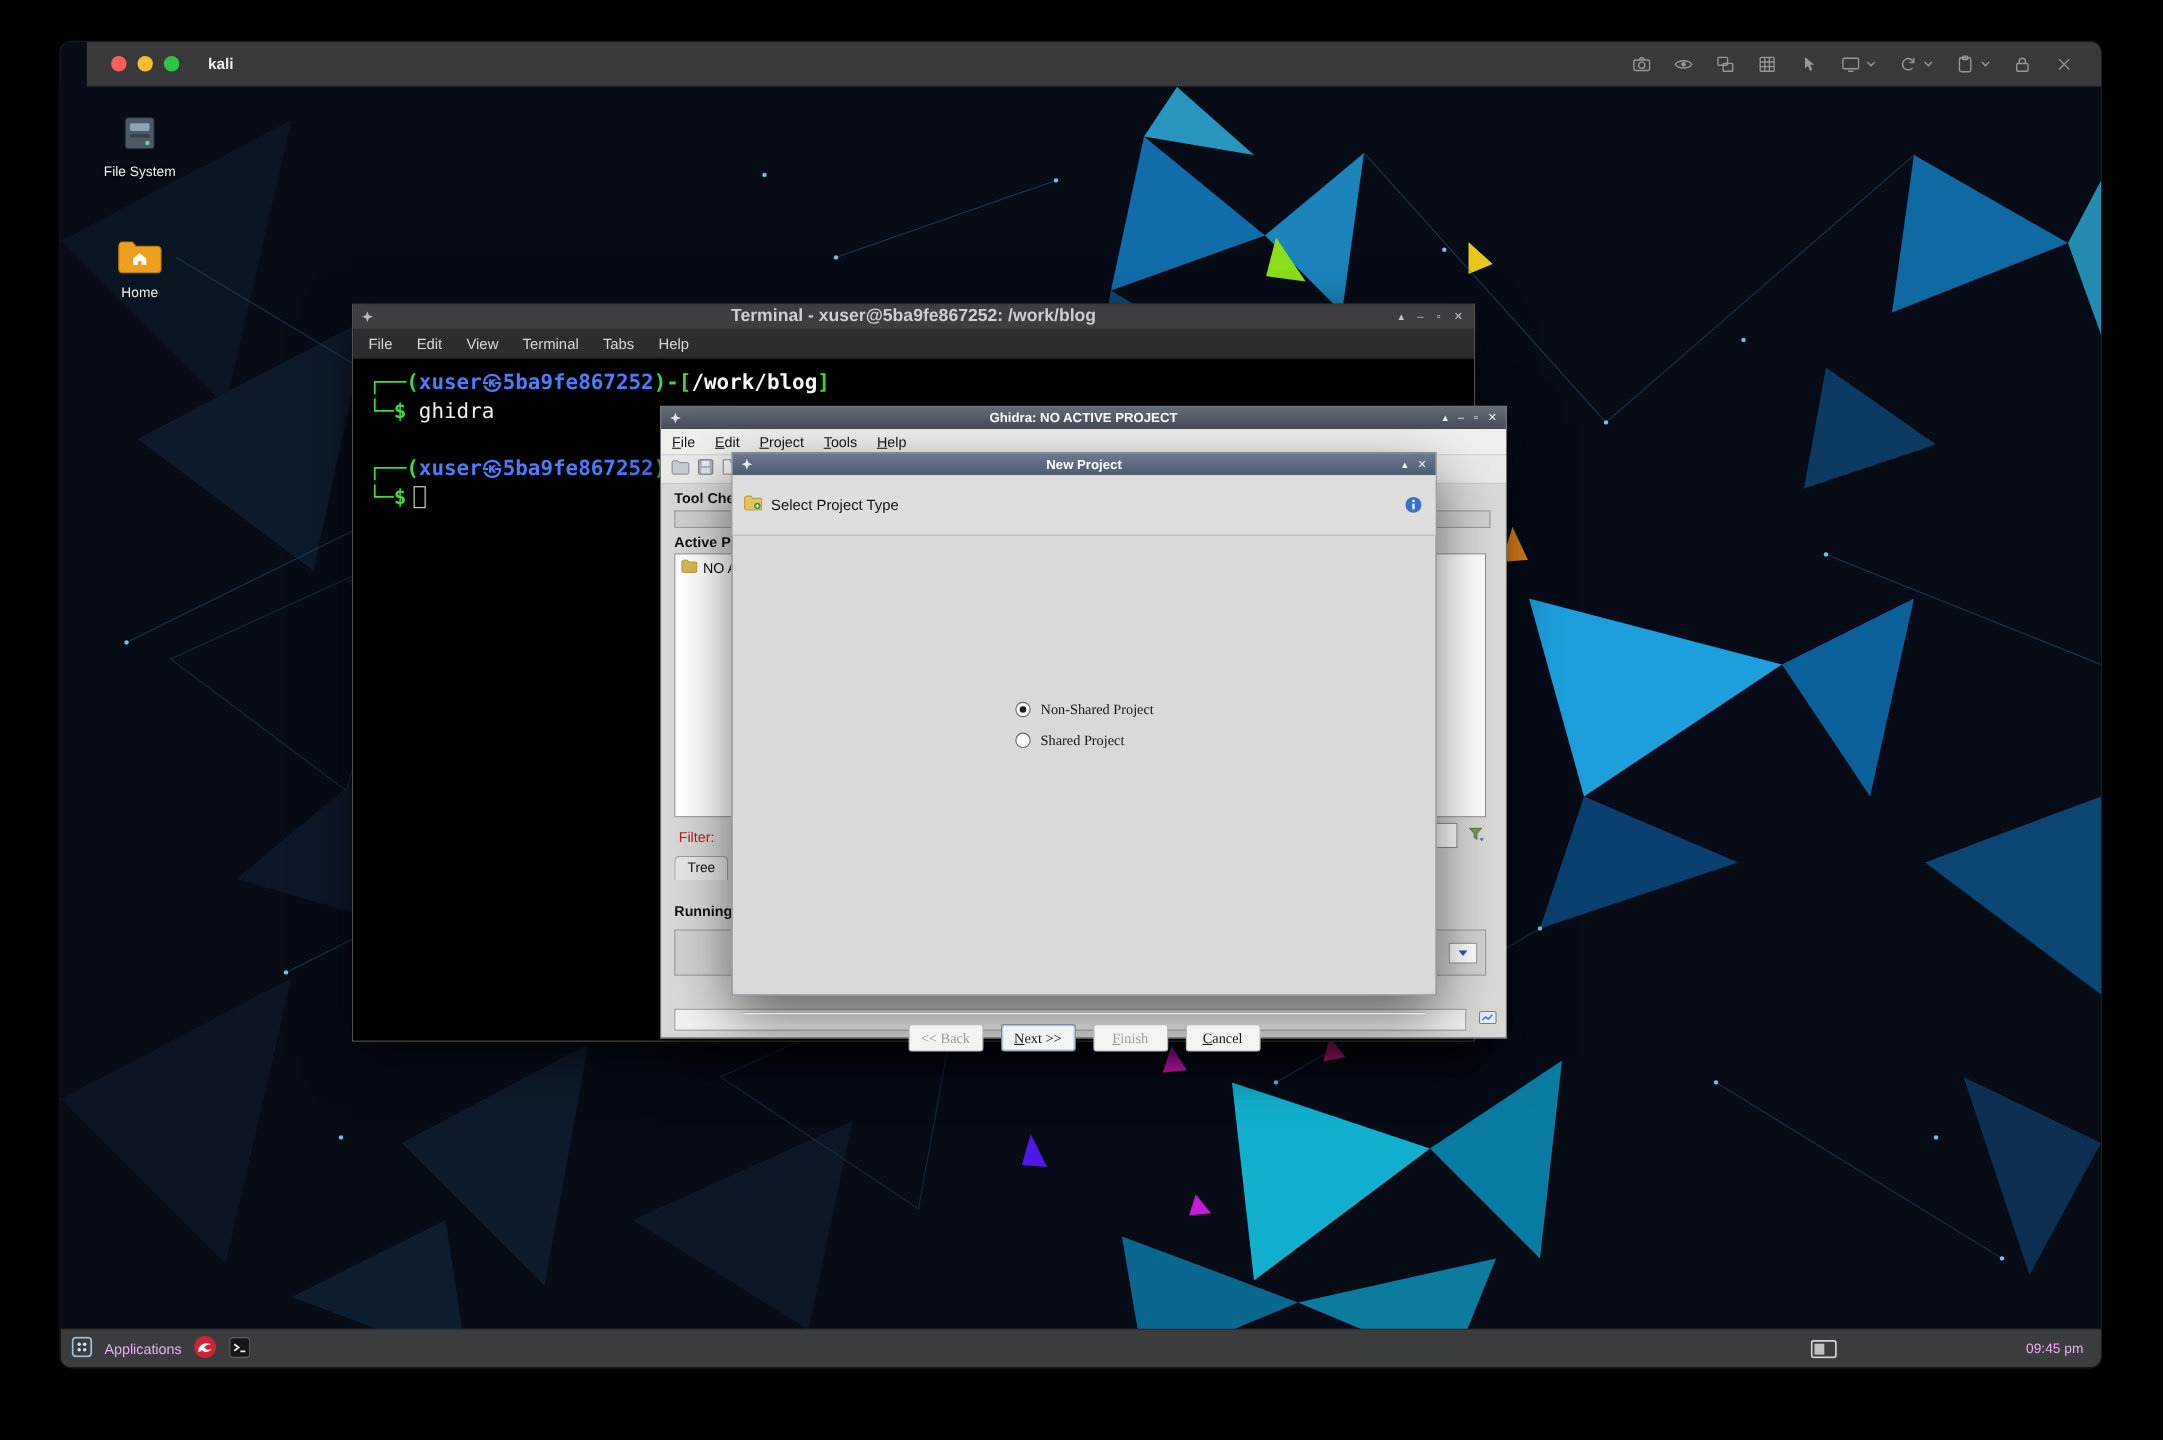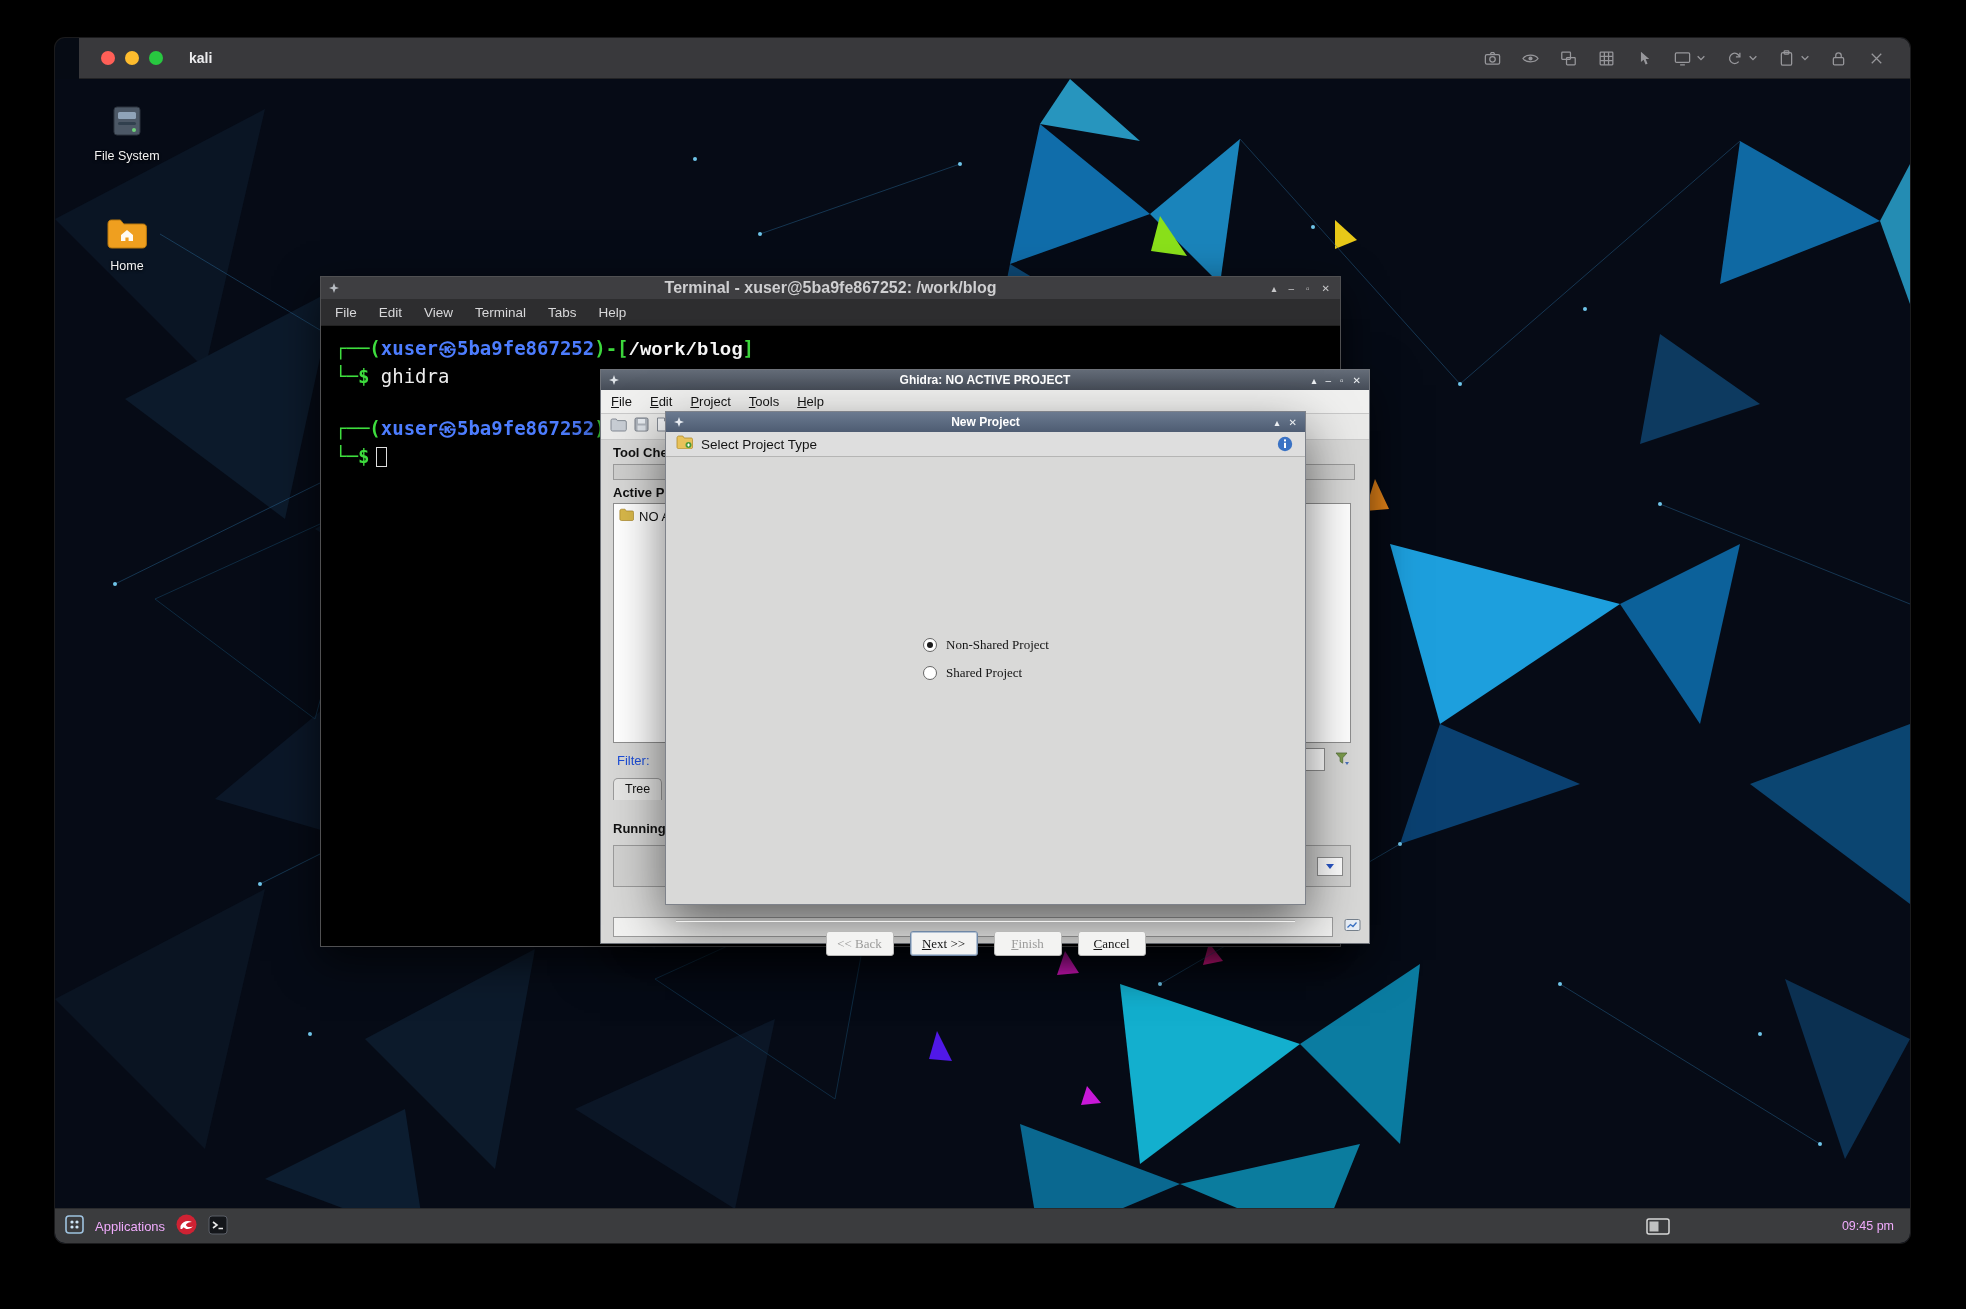--- a/index.html
+++ b/index.html
@@ -43,21 +43,21 @@
   .w-badge{margin-left:8px;z-index:1;display:flex;}
   .w-controls{margin-left:auto;display:flex;gap:12px;margin-right:10px;font-size:10px;z-index:1;align-items:center;}
   .term-window .w-controls{color:#c6c6c8;}
   .term-menubar{height:27px;background:#2d2d2f;border-bottom:1px solid #222;display:flex;align-items:center;
                 gap:22px;padding-left:14px;color:#d8d8da;font-size:13.5px;}
   .term-body{position:absolute;top:49px;left:0;right:0;bottom:0;padding:9px 0 0 14px;
              font-family:"DejaVu Sans Mono","Liberation Mono",monospace;font-size:19px;line-height:26px;}
   .tline{min-height:26px;white-space:nowrap;}
   .tg{color:#3edd3e;font-weight:bold;}
   .tb2{color:#4d7dff;font-weight:bold;}
-  .tw{color:#fff;font-weight:bold;font-family:Liberation Mono, monospace;}
+  .tw{color:#fff;font-weight:bold;}
   .tcmd{color:#ededed;}
   .tcursor{display:inline-block;width:11px;height:20px;border:1.5px solid #dedede;vertical-align:-4px;margin-left:7px;}
 
   
   .ghidra-window{position:absolute;left:545px;top:290px;width:770px;height:575px;background:#d8d8d7;
                  border:1px solid #6f737a;box-shadow:0 16px 44px rgba(0,0,0,.55);z-index:20;}
   .g-titlebar{height:20px;background:linear-gradient(#646c78,#454c57);display:flex;align-items:center;position:relative;}
   .g-title{position:absolute;left:0;right:0;text-align:center;color:#fff;font-size:12px;font-weight:bold;}
   .g-titlebar .w-controls,.d-titlebar .w-controls{color:#eceff2;margin-right:8px;gap:9px;}
   .g-menubar{height:24px;background:#f0f0ef;border-bottom:1px solid #c9c9c9;display:flex;align-items:center;
@@ -65,38 +65,38 @@
   .gmenu-item{display:inline-block;}
   .gmenu-item::first-letter{text-decoration:underline;}
   .g-toolbar{height:26px;background:#eaeae9;border-bottom:1px solid #c9c9c9;display:flex;align-items:center;
              gap:7px;padding-left:9px;}
   .g-content{position:absolute;top:70px;left:0;right:0;bottom:0;}
   .g-label{position:absolute;left:12px;font-weight:bold;font-size:13px;color:#111;white-space:nowrap;}
   .lab-toolchest{top:5px}.lab-active{top:45px}.lab-running{top:381px}
   .g-toolchest-strip{position:absolute;top:24px;left:12px;right:14px;height:16px;background:#cfcfce;border:1px solid #9b9b9b;}
   .g-tree{position:absolute;top:63px;left:12px;right:18px;height:240px;background:#fff;border:1px solid #8e8e8e;overflow:hidden;}
   .g-tree-row{display:flex;align-items:center;gap:5px;padding:4px 0 0 5px;font-size:13px;color:#111;white-space:nowrap;}
-  .g-filter-label{position:absolute;left:16px;top:313px;font-size:13px;color:#1d4ed8;}
+  .g-filter-label{position:absolute;left:16px;top:313px;font-size:13px;color:#b91c1c;}
   .g-filter-input{position:absolute;left:64px;right:44px;top:308px;height:23px;background:#fff;border:1px solid #8e8e8e;}
   .g-filter-icon{position:absolute;right:18px;top:310px;display:flex;}
   .g-tab{position:absolute;left:12px;top:338px;padding:3px 11px 4px;background:#e6e6e5;border:1px solid #9b9b9b;border-bottom:none;
          border-radius:5px 5px 0 0;font-size:12.5px;color:#111;display:inline-block;}
   .g-running-panel{position:absolute;top:405px;left:12px;right:18px;height:42px;background:#d1d1d0;border:1px solid #9b9b9b;}
   .g-combo{position:absolute;right:7px;top:11px;width:26px;height:19px;background:#fff;border:1px solid #8e8e8e;
            display:flex;align-items:center;justify-content:center;}
   .g-combo .arr{width:0;height:0;border-left:4px solid transparent;border-right:4px solid transparent;border-top:5px solid #2a57c8;}
   .g-status{position:absolute;left:12px;right:36px;top:477px;height:20px;background:#f2f2f1;border:1px solid #9b9b9b;}
   .g-status-icon{position:absolute;right:8px;top:478px;display:flex;}
 
   
   .dialog{position:absolute;left:610px;top:332px;width:641px;height:494px;background:#d9d9d8;
           border:1px solid #7e828a;box-shadow:0 20px 50px rgba(0,0,0,.55);z-index:30;}
   .d-titlebar{height:20px;background:linear-gradient(#6b7a90,#4e5c72);display:flex;align-items:center;position:relative;}
   .d-title{position:absolute;left:0;right:0;text-align:center;color:#fff;font-size:12px;font-weight:bold;}
-  .d-header{position:absolute;top:20px;left:0;right:0;height:25px;background:#dedede;border-bottom:1px solid #b5b5b4;
+  .d-header{position:absolute;top:20px;left:0;right:0;height:55px;background:#dedede;border-bottom:1px solid #b5b5b4;
             display:flex;align-items:center;gap:8px;padding-left:10px;}
   .d-header-label{font-size:13.5px;color:#141414;}
   .d-info{margin-left:auto;margin-right:12px;display:flex;}
   .d-body{position:absolute;top:59px;left:0;right:0;bottom:0;font-family:Liberation Serif, serif;}
   .radio-row{position:absolute;left:257px;height:18px;display:flex;align-items:center;gap:9px;font-size:13px;color:#141414;}
   .radio-row.r1{top:165px}.radio-row.r2{top:193px}
   .radio{width:14px;height:14px;border-radius:50%;background:#fff;border:1px solid #666;position:relative;flex:0 0 auto;}
   .radio.sel::after{content:"";position:absolute;left:3px;top:3px;width:6px;height:6px;border-radius:50%;background:#1c1c1c;}
   .d-sep{position:absolute;left:10px;right:10px;top:449px;height:2px;border-top:1px solid #a8a8a7;border-bottom:1px solid #f0f0ef;}
   .d-buttons{position:absolute;left:0;right:0;top:460px;display:flex;justify-content:center;gap:16px;}

